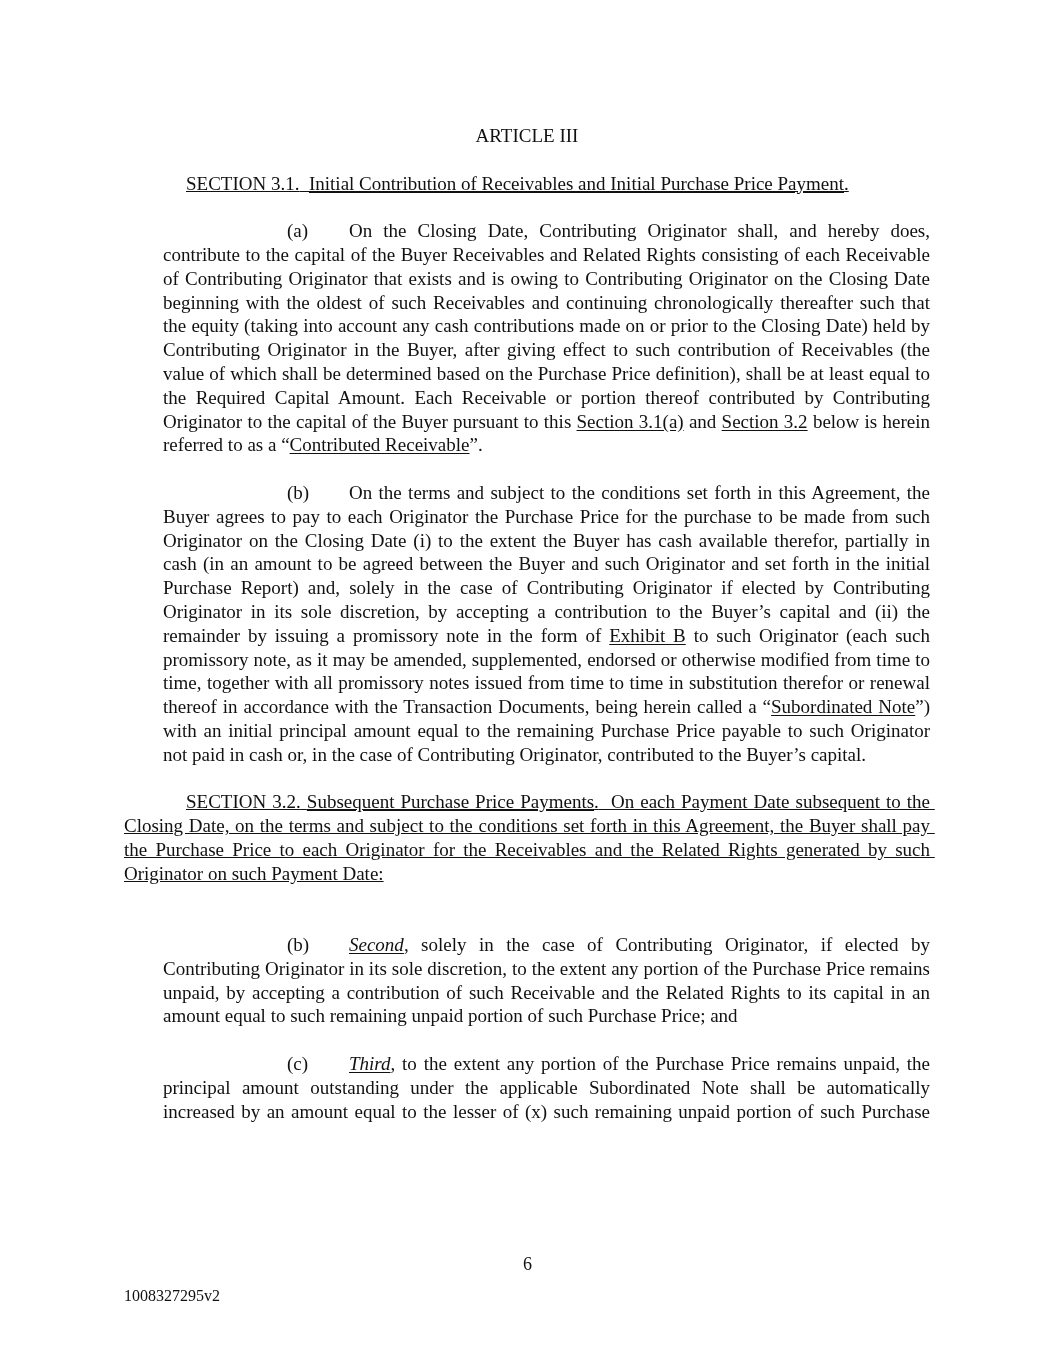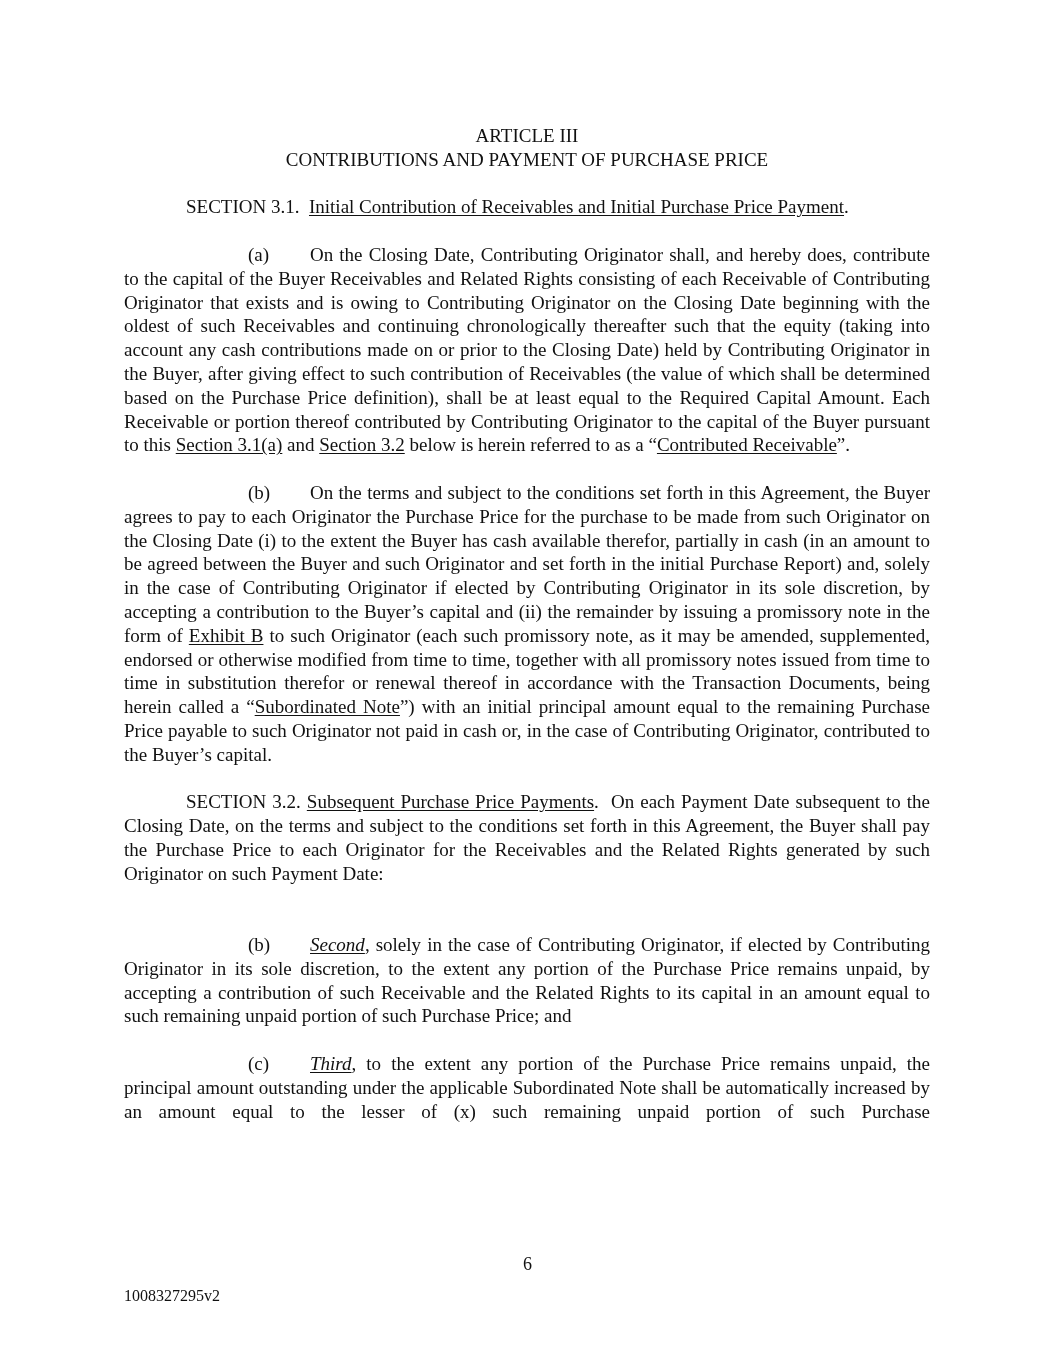--- a/index.html
+++ b/index.html
@@ -8,35 +8,34 @@
     position: absolute; left: 0; top: 0; width: 1055px; height: 1365px;
     background: #ffffff; color: #111111;
     font-family: "Liberation Serif", "DejaVu Serif", serif;
     font-size: 19px; line-height: 23.8px;
   }
   .content { position: absolute; left: 124px; top: 124px; width: 806px; }
   .center { text-align: center; }
   .article-heading { margin: 0; }
   p { margin: 0; text-align: justify; text-align-last: left; }
   .gap { height: 23.8px; }
-  .section-head { text-indent: 62px; }
-  .para { text-indent: 124px; }
+  .section-head { text-indent: 62px; text-decoration: underline; }
+  .para { text-indent: 124px; margin-left: 39px; }
   .label { display: inline-block; text-indent: 0; width: 62px; }
   u { text-decoration: underline; text-underline-offset: 2px; }
   .footer-page { position: absolute; left: 0; width: 1055px; top: 1253px; text-align: center; font-size: 18px; }
   .footer-id { position: absolute; left: 124px; top: 1284px; font-size: 16px; text-align: right; }
 </style>
 </head>
 <body>
 
 <div class="page">
   <div class="content">
 
     <div class="center article-heading">ARTICLE III</div>
-    <div class="center article-heading">CONTRIBUTIONS AND PAYMENT OF PURCHASE PRICE</div>
     <div class="gap"></div>
 
     <p class="section-head"><span>SECTION 3.1.</span>&nbsp;&nbsp;<u>Initial Contribution of Receivables and Initial Purchase Price Payment</u><span>.</span></p>
     <div class="gap"></div>
 
     <p class="para"><span class="label">(a)</span><span>On the Closing Date, Contributing Originator shall, and hereby does, contribute to the capital of the Buyer Receivables and Related Rights consisting of each Receivable of Contributing Originator that exists and is owing to Contributing Originator on the Closing Date beginning with the oldest of such Receivables and continuing chronologically thereafter such that the equity (taking into account any cash contributions made on or prior to the Closing Date) held by Contributing Originator in the Buyer, after giving effect to such contribution of Receivables (the value of which shall be determined based on the Purchase Price definition), shall be at least equal to the Required Capital Amount.  Each Receivable or portion thereof contributed by Contributing Originator to the capital of the Buyer pursuant to this </span><u>Section 3.1(a)</u><span> and </span><u>Section 3.2</u><span> below is herein referred to as a “</span><u>Contributed Receivable</u><span>”.</span></p>
     <div class="gap"></div>
 
     <p class="para"><span class="label">(b)</span><span>On the terms and subject to the conditions set forth in this Agreement, the Buyer agrees to pay to each Originator the Purchase Price for the purchase to be made from such Originator on the Closing Date (i) to the extent the Buyer has cash available therefor, partially in cash (in an amount to be agreed between the Buyer and such Originator and set forth in the initial Purchase Report) and, solely in the case of Contributing Originator if elected by Contributing Originator in its sole discretion, by accepting a contribution to the Buyer’s capital and (ii) the remainder by issuing a promissory note in the form of </span><u>Exhibit B</u><span> to such Originator (each such promissory note, as it may be amended, supplemented, endorsed or otherwise modified from time to time, together with all promissory notes issued from time to time in substitution therefor or renewal thereof in accordance with the Transaction Documents, being herein called a “</span><u>Subordinated Note</u><span>”) with an initial principal amount equal to the remaining Purchase Price payable to such Originator not paid in cash or, in the case of Contributing Originator, contributed to the Buyer’s capital.</span></p>
     <div class="gap"></div>

